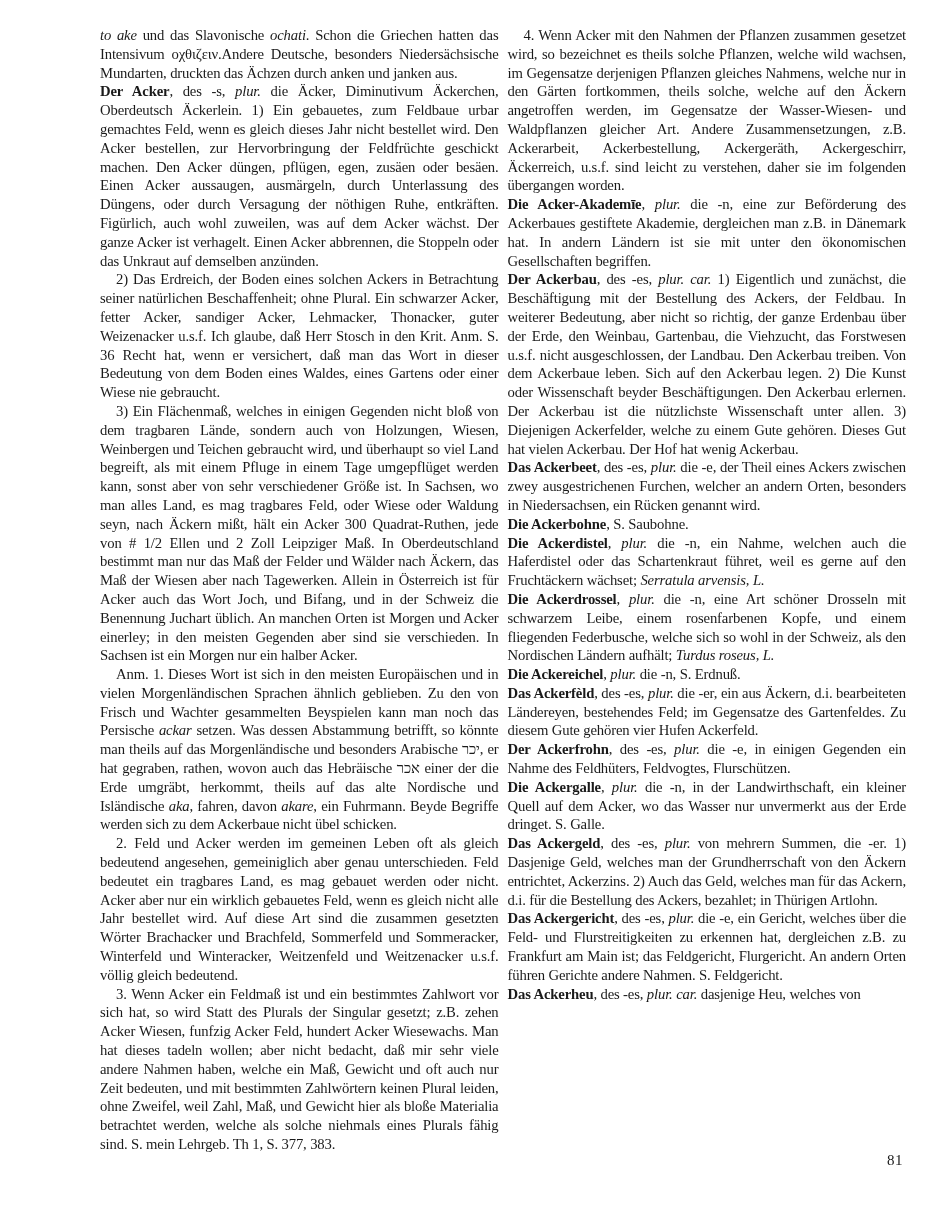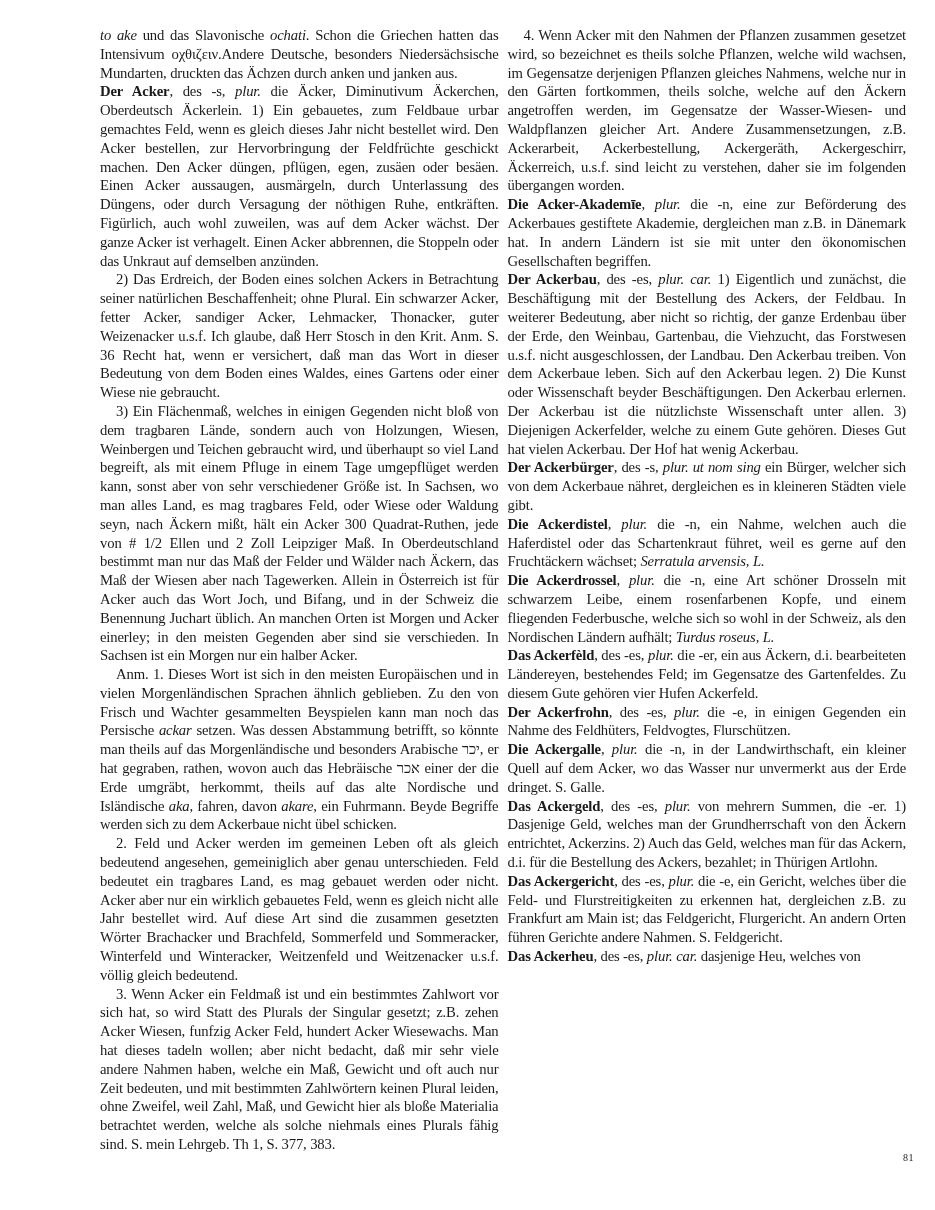--- a/index.html
+++ b/index.html
@@ -42,22 +42,22 @@
   }
   p.indent {
     text-indent: 16px;
   }
   .bold   { font-weight: bold; }
   .italic { font-style: italic; }
   .normal { font-weight: normal; font-style: normal; }
   .page-number {
     position: absolute;
     top: 1152px;
-    right: 21px;
-    font-size: 10px;
+    right: 32px;
+    font-size: 15px;
     letter-spacing: 0.5px;
   }
 </style>
 </head>
 <body>
 
 <div class="page">
   <div class="columns">
     <div class="col" id="left-col">
         <p class="para flush"><span class="italic">to ake</span><span class="normal"> und das Slavonische </span><span class="italic">ochati</span><span class="normal">. Schon die Griechen hatten das Intensivum οχθιζειν.Andere Deutsche, besonders Niedersächsische Mundarten, druckten das Ächzen durch anken und janken aus.</span></p>
@@ -65,23 +65,25 @@
         <p class="para indent"><span class="normal">2) Das Erdreich, der Boden eines solchen Ackers in Betrachtung seiner natürlichen Beschaffenheit; ohne Plural. Ein schwarzer Acker, fetter Acker, sandiger Acker, Lehmacker, Thonacker, guter Weizenacker u.s.f. Ich glaube, daß Herr Stosch in den Krit. Anm. S. 36 Recht hat, wenn er versichert, daß man das Wort in dieser Bedeutung von dem Boden eines Waldes, eines Gartens oder einer Wiese nie gebraucht.</span></p>
         <p class="para indent"><span class="normal">3) Ein Flächenmaß, welches in einigen Gegenden nicht bloß von dem tragbaren Lände, sondern auch von Holzungen, Wiesen, Weinbergen und Teichen gebraucht wird, und überhaupt so viel Land begreift, als mit einem Pfluge in einem Tage umgepflüget werden kann, sonst aber von sehr verschiedener Größe ist. In Sachsen, wo man alles Land, es mag tragbares Feld, oder Wiese oder Waldung seyn, nach Äckern mißt, hält ein Acker 300 Quadrat-Ruthen, jede von # 1/2 Ellen und 2 Zoll Leipziger Maß. In Oberdeutschland bestimmt man nur das Maß der Felder und Wälder nach Äckern, das Maß der Wiesen aber nach Tagewerken. Allein in Österreich ist für Acker auch das Wort Joch, und Bifang, und in der Schweiz die Benennung Juchart üblich. An manchen Orten ist Morgen und Acker einerley; in den meisten Gegenden aber sind sie verschieden. In Sachsen ist ein Morgen nur ein halber Acker.</span></p>
         <p class="para indent"><span class="normal">Anm. 1. Dieses Wort ist sich in den meisten Europäischen und in vielen Morgenländischen Sprachen ähnlich geblieben. Zu den von Frisch und Wachter gesammelten Beyspielen kann man noch das Persische </span><span class="italic">ackar</span><span class="normal"> setzen. Was dessen Abstammung betrifft, so könnte man theils auf das Morgenländische und besonders Arabische יכר, er hat gegraben, rathen, wovon auch das Hebräische אכר einer der die Erde umgräbt, herkommt, theils auf das alte Nordische und Isländische </span><span class="italic">aka</span><span class="normal">, fahren, davon </span><span class="italic">akare</span><span class="normal">, ein Fuhrmann. Beyde Begriffe werden sich zu dem Ackerbaue nicht übel schicken.</span></p>
         <p class="para indent"><span class="normal">2. Feld und Acker werden im gemeinen Leben oft als gleich bedeutend angesehen, gemeiniglich aber genau unterschieden. Feld bedeutet ein tragbares Land, es mag gebauet werden oder nicht. Acker aber nur ein wirklich gebauetes Feld, wenn es gleich nicht alle Jahr bestellet wird. Auf diese Art sind die zusammen gesetzten Wörter Brachacker und Brachfeld, Sommerfeld und Sommeracker, Winterfeld und Winteracker, Weitzenfeld und Weitzenacker u.s.f. völlig gleich bedeutend.</span></p>
         <p class="para indent"><span class="normal">3. Wenn Acker ein Feldmaß ist und ein bestimmtes Zahlwort vor sich hat, so wird Statt des Plurals der Singular gesetzt; z.B. zehen Acker Wiesen, funfzig Acker Feld, hundert Acker Wiesewachs. Man hat dieses tadeln wollen; aber nicht bedacht, daß mir sehr viele andere Nahmen haben, welche ein Maß, Gewicht und oft auch nur Zeit bedeuten, und mit bestimmten Zahlwörtern keinen Plural leiden, ohne Zweifel, weil Zahl, Maß, und Gewicht hier als bloße Materialia betrachtet werden, welche als solche niehmals eines Plurals fähig sind. S. mein Lehrgeb. Th 1, S. 377, 383.</span></p>
       </div>
     <div class="col" id="right-col">
         <p class="para indent"><span class="normal">4. Wenn Acker mit den Nahmen der Pflanzen zusammen gesetzet wird, so bezeichnet es theils solche Pflanzen, welche wild wachsen, im Gegensatze derjenigen Pflanzen gleiches Nahmens, welche nur in den Gärten fortkommen, theils solche, welche auf den Äckern angetroffen werden, im Gegensatze der Wasser-Wiesen- und Waldpflanzen gleicher Art. Andere Zusammensetzungen, z.B. Ackerarbeit, Ackerbestellung, Ackergeräth, Ackergeschirr, Äckerreich, u.s.f. sind leicht zu verstehen, daher sie im folgenden übergangen worden.</span></p>
         <p class="para flush"><span class="bold">Die Acker-Akademīe</span><span class="normal">, </span><span class="italic">plur.</span><span class="normal"> die -n, eine zur Beförderung des Ackerbaues gestiftete Akademie, dergleichen man z.B. in Dänemark hat. In andern Ländern ist sie mit unter den ökonomischen Gesellschaften begriffen.</span></p>
         <p class="para flush"><span class="bold">Der Ackerbau</span><span class="normal">, des -es, </span><span class="italic">plur. car.</span><span class="normal"> 1) Eigentlich und zunächst, die Beschäftigung mit der Bestellung des Ackers, der Feldbau. In weiterer Bedeutung, aber nicht so richtig, der ganze Erdenbau über der Erde, den Weinbau, Gartenbau, die Viehzucht, das Forstwesen u.s.f. nicht ausgeschlossen, der Landbau. Den Ackerbau treiben. Von dem Ackerbaue leben. Sich auf den Ackerbau legen. 2) Die Kunst oder Wissenschaft beyder Beschäftigungen. Den Ackerbau erlernen. Der Ackerbau ist die nützlichste Wissenschaft unter allen. 3) Diejenigen Ackerfelder, welche zu einem Gute gehören. Dieses Gut hat vielen Ackerbau. Der Hof hat wenig Ackerbau.</span></p>
-        <p class="para flush"><span class="bold">Der Ackerbürger</span><span class="normal">, des -s, </span><span class="italic">plur. ut nom sing</span><span class="normal"> ein Bürger, welcher sich von dem Ackerbaue nähret, dergleichen es in kleineren Städten viele gibt.</span></p>
+        <p class="para flush"><span class="bold">Das Ackerbeet</span><span class="normal">, des -es, </span><span class="italic">plur.</span><span class="normal"> die -e, der Theil eines Ackers zwischen zwey ausgestrichenen Furchen, welcher an andern Orten, besonders in Niedersachsen, ein Rücken genannt wird.</span></p>
+        <p class="para flush"><span class="bold">Die Ackerbohne</span><span class="normal">, S. Saubohne.</span></p>
         <p class="para flush"><span class="bold">Die Ackerdistel</span><span class="normal">, </span><span class="italic">plur.</span><span class="normal"> die -n, ein Nahme, welchen auch die Haferdistel oder das Schartenkraut führet, weil es gerne auf den Fruchtäckern wächset; </span><span class="italic">Serratula arvensis, L.</span></p>
         <p class="para flush"><span class="bold">Die Ackerdrossel</span><span class="normal">, </span><span class="italic">plur.</span><span class="normal"> die -n, eine Art schöner Drosseln mit schwarzem Leibe, einem rosenfarbenen Kopfe, und einem fliegenden Federbusche, welche sich so wohl in der Schweiz, als den Nordischen Ländern aufhält; </span><span class="italic">Turdus roseus, L.</span></p>
+        <p class="para flush"><span class="bold">Die Ackereichel</span><span class="normal">, </span><span class="italic">plur.</span><span class="normal"> die -n, S. Erdnuß.</span></p>
         <p class="para flush"><span class="bold">Das Ackerfèld</span><span class="normal">, des -es, </span><span class="italic">plur.</span><span class="normal"> die -er, ein aus Äckern, d.i. bearbeiteten Ländereyen, bestehendes Feld; im Gegensatze des Gartenfeldes. Zu diesem Gute gehören vier Hufen Ackerfeld.</span></p>
         <p class="para flush"><span class="bold">Der Ackerfrohn</span><span class="normal">, des -es, </span><span class="italic">plur.</span><span class="normal"> die -e, in einigen Gegenden ein Nahme des Feldhüters, Feldvogtes, Flurschützen.</span></p>
         <p class="para flush"><span class="bold">Die Ackergalle</span><span class="normal">, </span><span class="italic">plur.</span><span class="normal"> die -n, in der Landwirthschaft, ein kleiner Quell auf dem Acker, wo das Wasser nur unvermerkt aus der Erde dringet. S. Galle.</span></p>
         <p class="para flush"><span class="bold">Das Ackergeld</span><span class="normal">, des -es, </span><span class="italic">plur.</span><span class="normal"> von mehrern Summen, die -er. 1) Dasjenige Geld, welches man der Grundherrschaft von den Äckern entrichtet, Ackerzins. 2) Auch das Geld, welches man für das Ackern, d.i. für die Bestellung des Ackers, bezahlet; in Thürigen Artlohn.</span></p>
         <p class="para flush"><span class="bold">Das Ackergericht</span><span class="normal">, des -es, </span><span class="italic">plur.</span><span class="normal"> die -e, ein Gericht, welches über die Feld- und Flurstreitigkeiten zu erkennen hat, dergleichen z.B. zu Frankfurt am Main ist; das Feldgericht, Flurgericht. An andern Orten führen Gerichte andere Nahmen. S. Feldgericht.</span></p>
         <p class="para flush"><span class="bold">Das Ackerheu</span><span class="normal">, des -es, </span><span class="italic">plur. car.</span><span class="normal"> dasjenige Heu, welches von</span></p>
       </div>
   </div>
   <div class="page-number">81</div>
 </div>

